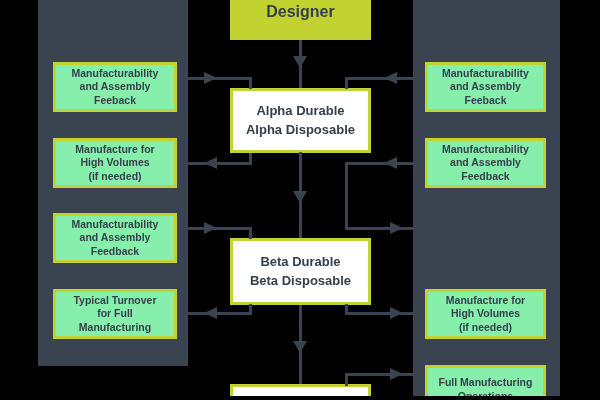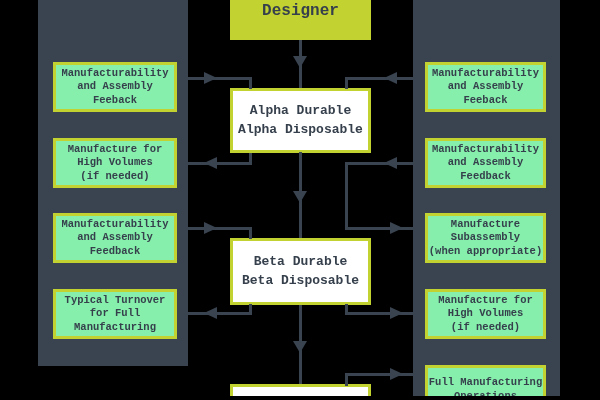--- a/index.html
+++ b/index.html
@@ -1,19 +1,19 @@
 <!DOCTYPE html>
 <html><head>
 <meta charset="utf-8">
 <style>
   html,body { margin:0; padding:0; background:#000; }
   .stage {
     position:relative; width:600px; height:396px;
     background:#000; overflow:hidden;
-    font-family:Liberation Mono, monospace;
+    font-family:Liberation Sans, sans-serif;
   }
   .column { position:absolute; top:0; background:#394450; }
   #col-left  { left:38px;  width:150px; height:366px; }
   #col-right { left:413px; width:147px; height:400px; }
 
   .small-box {
     position:absolute; height:50px; background:#86efac;
     border:3px solid #c2d230; box-sizing:border-box;
     display:flex; align-items:center; justify-content:center;
     text-align:center; font-weight:bold; font-size:10.5px; line-height:1.3;
@@ -77,23 +77,20 @@
 for Full
 Manufacturing</div>
 
   
   <div class="small-box r" style="top:62px">Manufacturability
 and Assembly
 Feeback</div>
   <div class="small-box r" style="top:138px">Manufacturability
 and Assembly
 Feedback</div>
-  <div class="small-box r" style="top:213px">Manufacture
-Subassembly
-(when appropriate)</div>
   <div class="small-box r" style="top:289px">Manufacture for
 High Volumes
 (if needed)</div>
   <div class="small-box r" style="top:365px">Full Manufacturing
 Operations</div>
 
   
   <div class="connector">
     <div class="vline" style="left:299px; top:40px; height:48px;"></div>
     <div class="arr arr-d" style="left:293px; top:56px;"></div>

